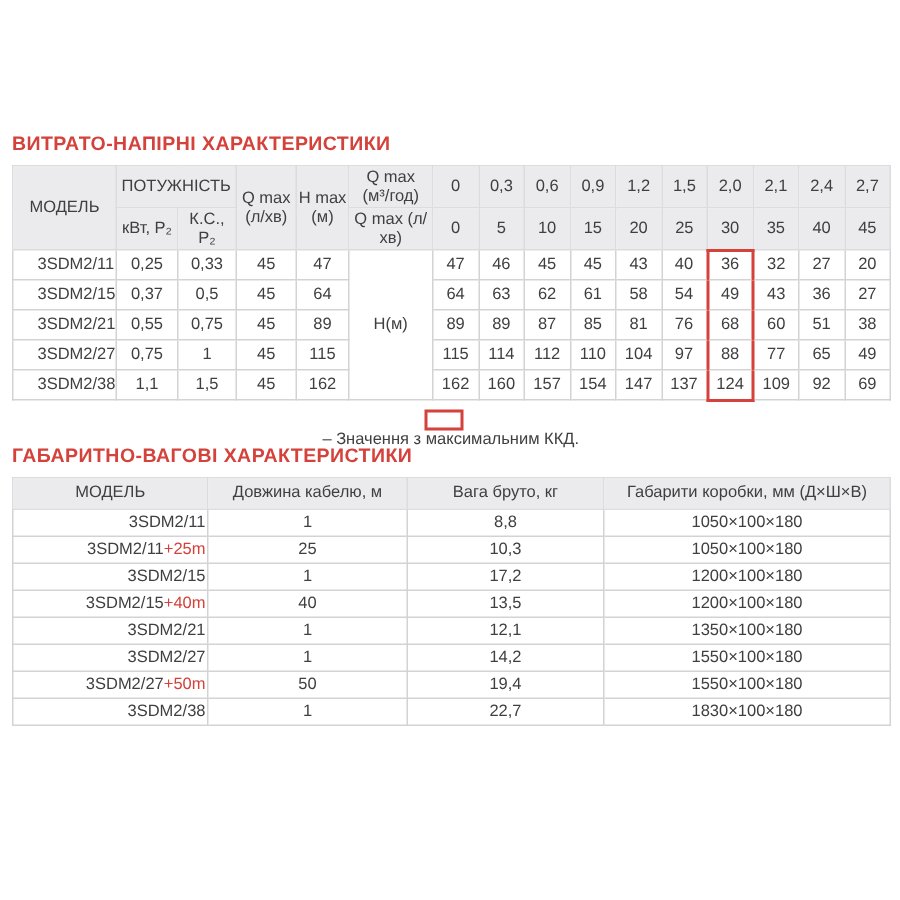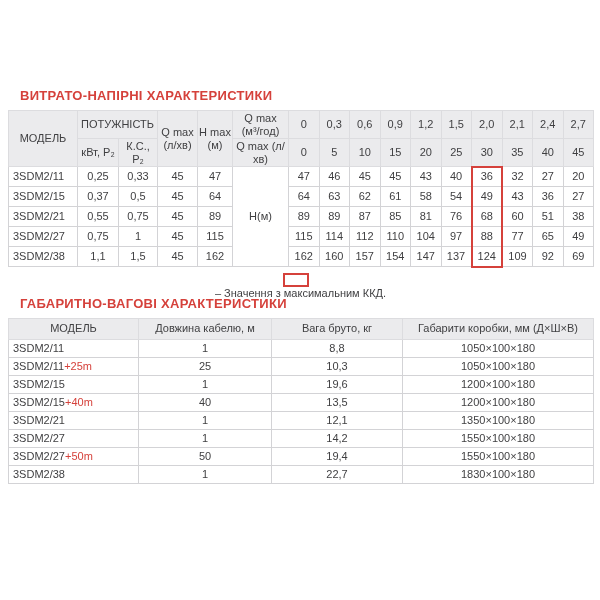--- a/index.html
+++ b/index.html
@@ -11,21 +11,21 @@
     color: #3f3f41;
     overflow: hidden;
   }
   .page { padding: 88px 7px 0 8px; }
 
   .sec-title {
     color: var(--accent, #d5413b);
     font-size: 13px;
     font-weight: bold;
     letter-spacing: 0.3px;
-    margin: 0 0 7px 12px;
+    margin: 0 0 7px 0;
   }
   .sec-title2 { margin-top: 6px; }
 
   table {
     border-collapse: collapse;
     table-layout: fixed;
     width: 585px;
     font-size: 11px;
     color: #3f3f41;
   }
@@ -40,21 +40,21 @@
   thead th {
     background: #ebebed;
     font-weight: normal;
     border-color: #dcdcdf;
   }
   #flow-table thead tr { height: 28px; }
   #flow-table tbody tr { height: 20px; }
   #dims-table thead tr { height: 21px; }
   #dims-table tbody tr { height: 18px; }
 
-  td.model { text-align: left; padding-left: 4px; white-space: nowrap; }
+  td.model { text-align: right; padding-left: 16px; white-space: nowrap; }
 
   
   td.hl       { border-left: 2px solid var(--accent, #d5413b); border-right: 2px solid var(--accent, #d5413b); }
   td.hl-top   { border-top: 2px solid var(--accent, #d5413b); }
   td.hl-bottom{ border-bottom: 2px solid var(--accent, #d5413b); }
 
   .footnote {
     margin-top: 5px;
     display: flex;
     align-items: center;
@@ -242,21 +242,21 @@
         </tr>
         <tr>
           <td class="model"><span>3SDM2/11</span><span class="red">+25m</span></td>
           <td>25</td>
           <td>10,3</td>
           <td>1050×100×180</td>
         </tr>
         <tr>
           <td class="model"><span>3SDM2/15</span></td>
           <td>1</td>
-          <td>19,6</td>
+          <td>17,2</td>
           <td>1200×100×180</td>
         </tr>
         <tr>
           <td class="model"><span>3SDM2/15</span><span class="red">+40m</span></td>
           <td>40</td>
           <td>13,5</td>
           <td>1200×100×180</td>
         </tr>
         <tr>
           <td class="model"><span>3SDM2/21</span></td>

